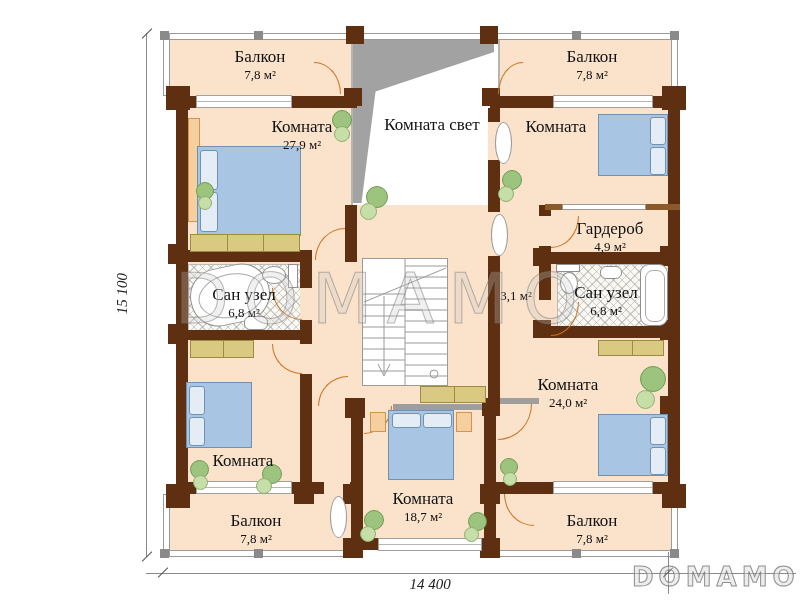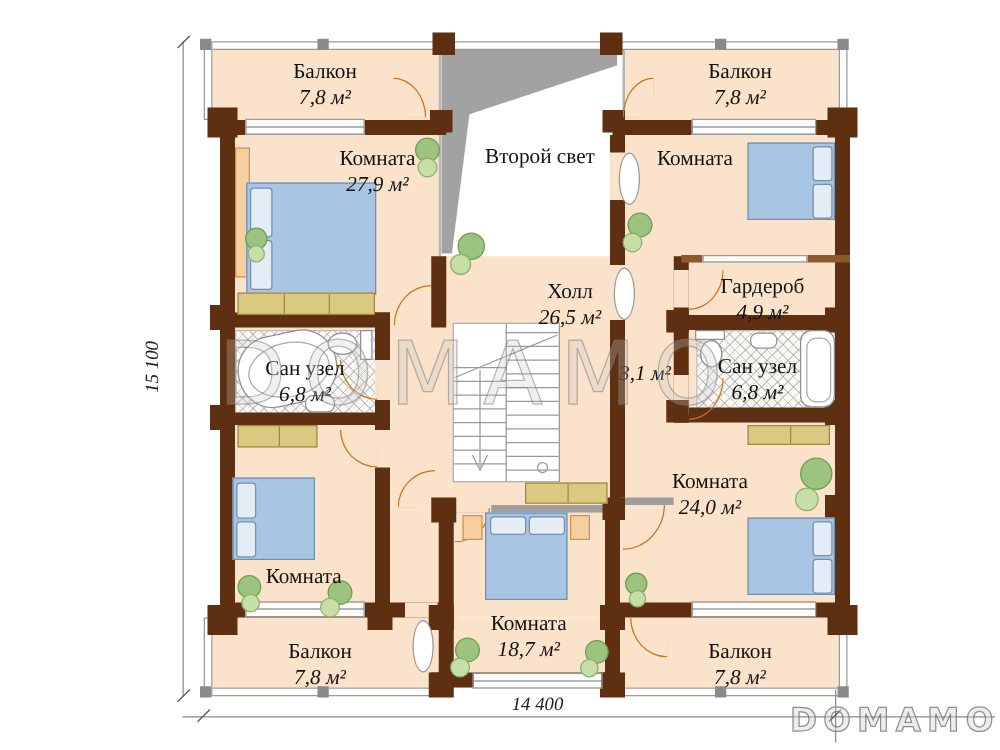--- a/index.html
+++ b/index.html
@@ -33,21 +33,21 @@
   .dresser i{position:absolute;top:0;bottom:0;width:0;border-left:1px solid #a08a40;}
   .peachf{position:absolute;background:#f6cf9e;border:1px solid #cf9550;box-sizing:border-box;}
   .tub{position:absolute;background:#fff;border:1.5px solid #909090;box-sizing:border-box;}
   .tubin{position:absolute;border:1px solid #aaa;border-radius:50%;}
   .san{position:absolute;background:#fff;border:1px solid #909090;box-sizing:border-box;}
   .pl{position:absolute;border-radius:50%;}
   .pl.d{background:#9cc47e;border:1px solid #6f9b50;}
   .pl.l{background:#c6dfa8;border:1px solid #8fae6e;}
   .lbl{position:absolute;text-align:center;color:#111;line-height:1.25;}
   .lname{font-size:17px;}
-  .larea{font-size:17px;font-style:italic;}
+  .larea{font-size:13px;}
   .dimline{position:absolute;background:#8a8a8a;}
   .tick{position:absolute;width:14px;height:0;border-top:1.5px solid #555;transform:rotate(-45deg);}
   .dimtxt{position:absolute;font-style:italic;font-size:15px;color:#222;}
   .wm{position:absolute;font-family:"DejaVu Sans","Liberation Sans",sans-serif;
       color:rgba(200,200,200,0.28);-webkit-text-stroke:1px rgba(120,120,120,0.5);
       letter-spacing:14px;font-size:70px;white-space:nowrap;}
   .logo{position:absolute;font-family:"DejaVu Sans","Liberation Sans",sans-serif;font-weight:700;
       color:rgba(215,215,215,0.45);-webkit-text-stroke:1px rgba(110,110,110,0.75);
       letter-spacing:5px;font-size:26px;white-space:nowrap;}
   .title{position:absolute;font-size:17px;color:#111;text-align:center;}
@@ -265,28 +265,24 @@
   </div>
   <div class="lbl" style="left:530px;top:46px;width:124px;">
     <div class="lname">Балкон</div>
     <div class="larea">7,8 м²</div>
   </div>
   <div class="lbl" style="left:240px;top:116px;width:124px;">
     <div class="lname">Комната</div>
     <div class="larea">27,9 м²</div>
   </div>
   <div class="lbl" style="left:368px;top:114px;width:128px;">
-    <div class="lname">Второй свет</div>
+    <div class="lname">Комната свет</div>
   </div>
   <div class="lbl" style="left:494px;top:116px;width:124px;">
     <div class="lname">Комната</div>
-  </div>
-  <div class="lbl" style="left:398px;top:222px;width:116px;">
-    <div class="lname">Холл</div>
-    <div class="larea">26,5 м²</div>
   </div>
   <div class="lbl" style="left:548px;top:218px;width:124px;">
     <div class="lname">Гардероб</div>
     <div class="larea">4,9 м²</div>
   </div>
   <div class="lbl" style="left:186px;top:284px;width:116px;">
     <div class="lname">Сан узел</div>
     <div class="larea">6,8 м²</div>
   </div>
   <div class="lbl" style="left:488px;top:288px;width:56px;">
@@ -317,18 +313,18 @@
   </div>
 
   <div class="dimline" style="left:146px;top:33px;width:1px;height:524px;"></div>
   <div class="tick" style="left:140px;top:33px;"></div>
   <div class="tick" style="left:140px;top:556px;"></div>
   <div class="dimtxt" style="left:102px;top:285px;transform:rotate(-90deg);transform-origin:center;">15 100</div>
   <div class="dimline" style="left:146px;top:573px;width:650px;height:1px;"></div>
   <div class="dimline" style="left:668px;top:552px;width:1px;height:42px;"></div>
   <div class="tick" style="left:156px;top:572px;"></div>
   <div class="tick" style="left:661px;top:572px;"></div>
-  <div class="dimtxt" style="left:390px;top:556px;width:80px;text-align:center;">14 400</div>
+  <div class="dimtxt" style="left:390px;top:576px;width:80px;text-align:center;">14 400</div>
 
   <div class="wm" style="left:175px;top:258px;">DOMAMO</div>
   <div class="logo" style="left:632px;top:562px;">DOMAMO</div>
 
 </div>
 
 </body></html>

